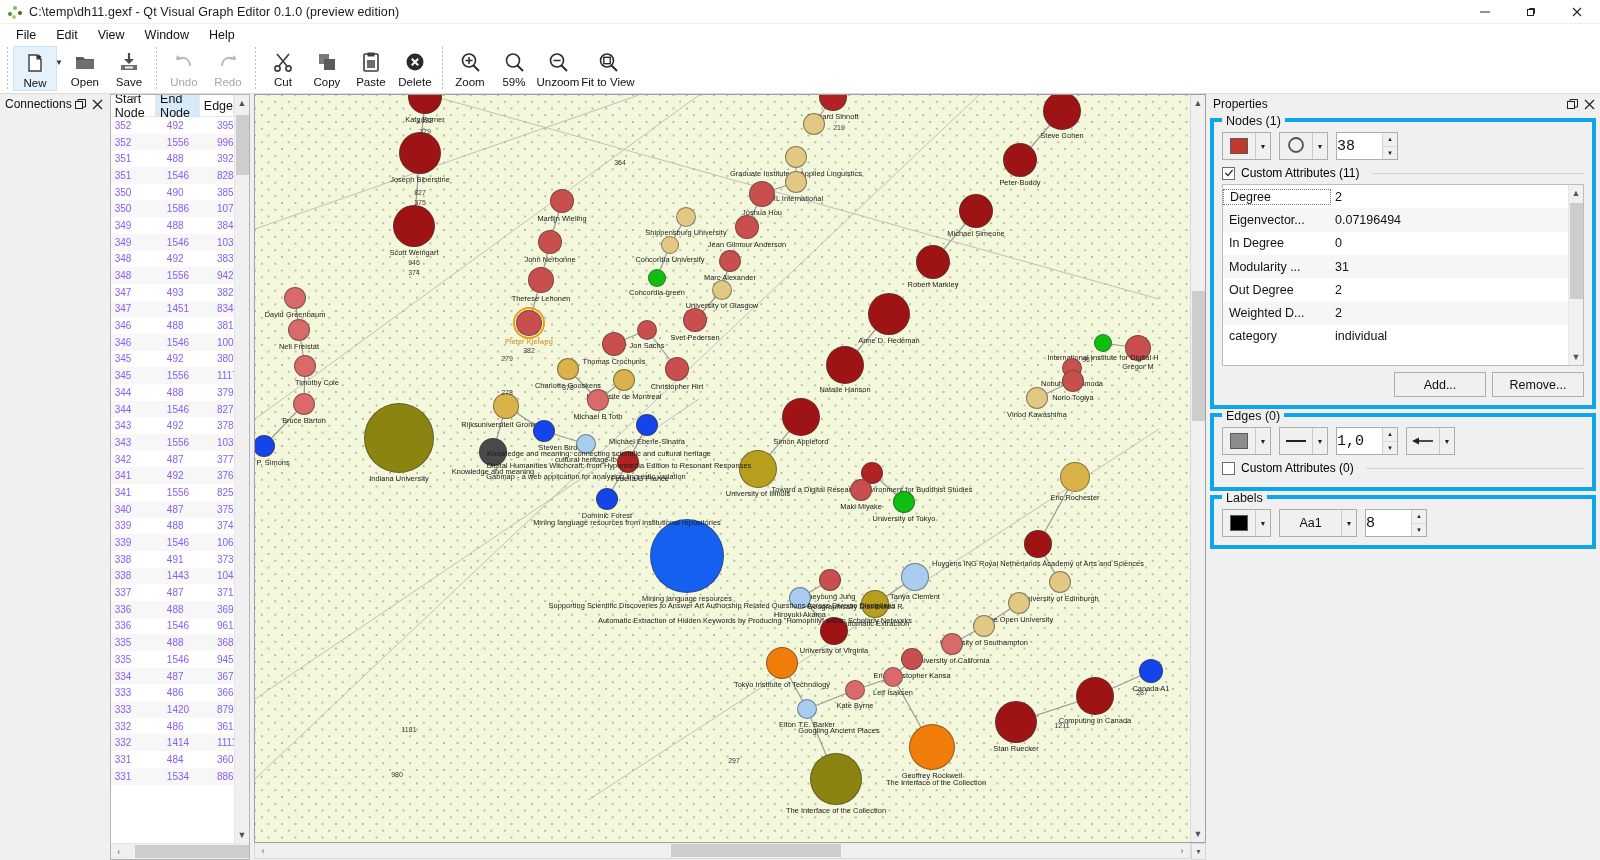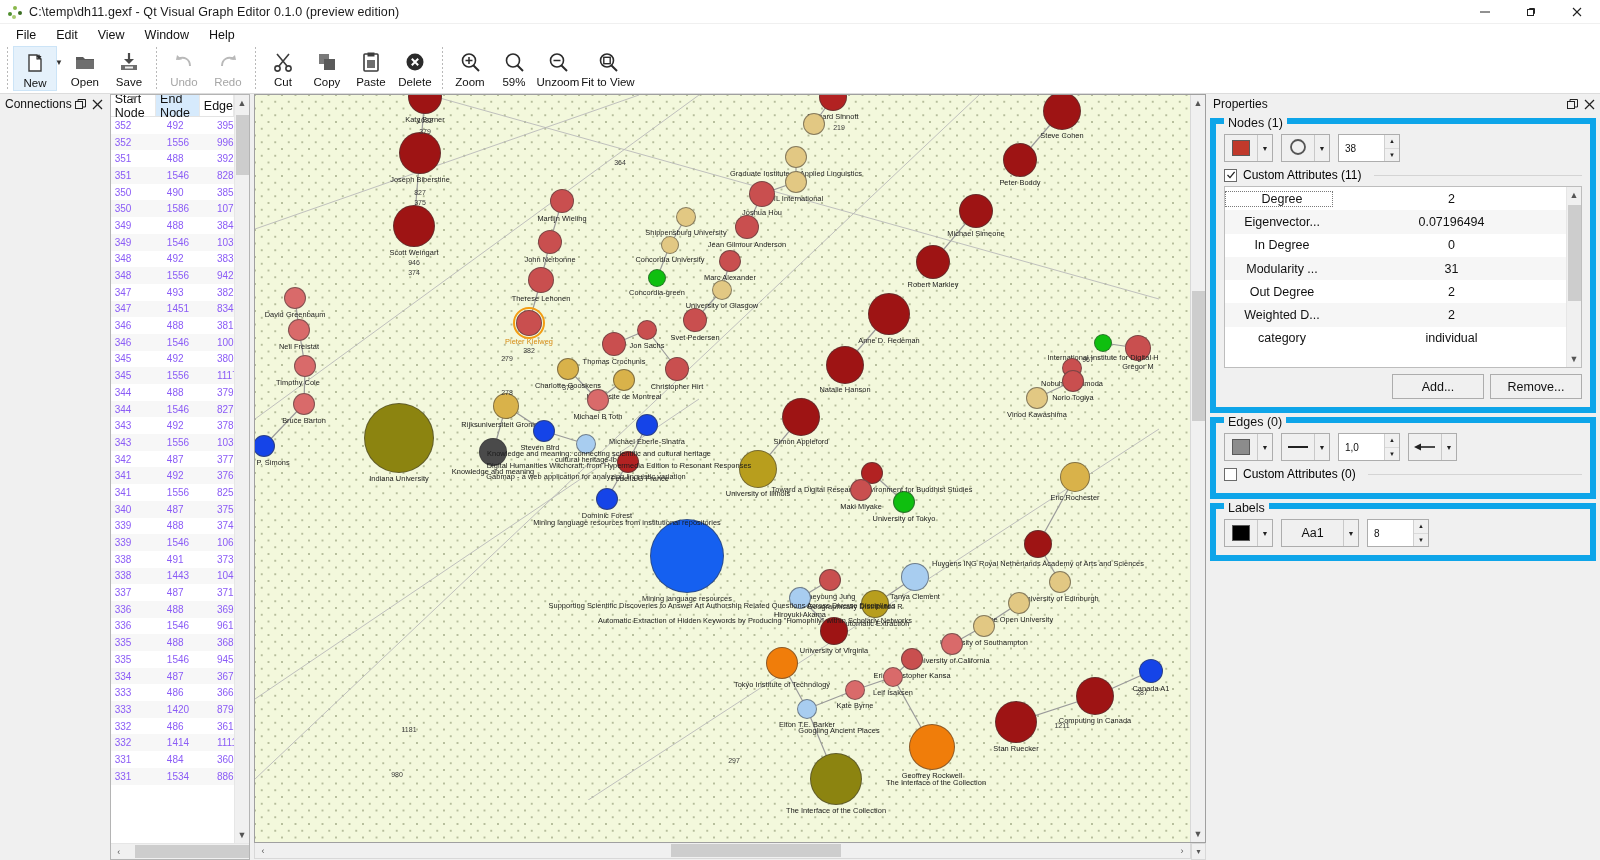--- a/index.html
+++ b/index.html
@@ -128,33 +128,33 @@
     transform: translateX(-50%); letter-spacing: .05px; font-family: "Liberation Sans", sans-serif;
   }
   .elbl { position: absolute; font-size: 7px; color: #3a3a3a; white-space: nowrap; transform: translateX(-50%); }
   .sel-ring { position: absolute; border-radius: 50%; border: 2px solid #f39c12; }
   .canvas-vsb { width: 15px; background: #f0f0f0; border-left: 1px solid #d8d8d8; display:flex; flex-direction:column; }
   .canvas-hsb-row { height: 17px; display: flex; }
 
   
   .dock-right { width: 392px; display: flex; flex-direction: column; background: #f0f0f0; }
   .prop-body { flex: 1; padding: 0 4px 0 0; overflow: hidden; }
-  .group { border: 6px solid #0ea5e9; margin: 4px 0 2px 2px; padding: 10px 8px 8px 8px; position: relative; text-align: center; }
+  .group { border: 4px solid #0ea5e9; margin: 4px 0 2px 2px; padding: 10px 8px 8px 8px; position: relative; }
   .group > .legend {
     position: absolute; top: -8px; left: 8px; background: #f0f0f0; padding: 0 4px;
     font-size: 12.5px; color: #111;
   }
   .row { display: flex; align-items: center; gap: 8px; margin-bottom: 6px; }
   .combo { display: flex; height: 28px; border: 1px solid #adadad; background: #f0f0f0; }
   .combo .face { width: 32px; display: flex; align-items: center; justify-content: center; background: #f0f0f0; }
   .combo .drop { width: 15px; display: flex; align-items: center; justify-content: center;
     border-left: 1px solid #c9c9c9; font-size: 7px; color: #222; }
   .swatch { width: 18px; height: 16px; border: 1px solid #5a5a5a; }
   .spin { display: flex; height: 28px; border: 1px solid #adadad; background: #fff; width: 62px; }
-  .spin .val { flex: 1; display: flex; align-items: center; padding-left: 6px; font-size: 10px; color: #111; }
+  .spin .val { flex: 1; display: flex; align-items: center; font-size: 15px; color: #111; font-family: Liberation Mono, monospace; }
   .spin .btns { width: 15px; display: flex; flex-direction: column; border-left: 1px solid #d0d0d0; }
   .spin .btns div { flex: 1; display: flex; align-items: center; justify-content: center; font-size: 6px; color: #222; background: #f0f0f0; }
   .spin .btns div:first-child { border-bottom: 1px solid #dadada; }
   .cbrow { display: flex; align-items: center; gap: 6px; margin-bottom: 4px; }
   .cb { width: 13px; height: 13px; border: 1px solid #6b6b6b; background: #fff; display: flex; align-items: center; justify-content: center; }
   .cb svg { display: block; }
   .attr-table {
     border: 1px solid #bdbdbd; background: #fff; height: 182px; display: flex; overflow: hidden; margin-top: 2px;
   }
   .attr-rows { flex: 1; }
@@ -738,39 +738,39 @@
               <div class="nlbl" style="left: 44px; top: 247px;">Neil Freistat</div>
               <div class="nd" style="left: 870px; top: 240px; width: 26px; height: 26px; background: rgb(201, 79, 79);"></div>
               <div class="nlbl" style="left: 883px; top: 267px;">Gregor M</div>
               <div class="nd" style="left: 839px; top: 239px; width: 18px; height: 18px; background: rgb(15, 191, 15);"></div>
               <div class="nlbl" style="left: 848px; top: 258px;">International Institute for Digital H</div>
               <div class="nd" style="left: 347px; top: 237px; width: 24px; height: 24px; background: rgb(201, 79, 79);"></div>
               <div class="nlbl" style="left: 359px; top: 262px;">Thomas Crochunis</div>
               <div class="nd" style="left: 807px; top: 263px; width: 20px; height: 20px; background: rgb(201, 79, 79);"></div>
               <div class="nlbl" style="left: 817px; top: 284px;">Nobuhiro Shimoda</div>
               <div class="nd" style="left: 39px; top: 260px; width: 22px; height: 22px; background: rgb(217, 106, 106);"></div>
-              <div class="nlbl" style="left: 43px; top: 283px;">Timothy Cole</div>
+              <div class="nlbl" style="left: 62px; top: 283px;">Timothy Cole</div>
               <div class="nd" style="left: 302px; top: 263px; width: 22px; height: 22px; background: rgb(217, 178, 74);"></div>
               <div class="nlbl" style="left: 313px; top: 286px;">Charlotte Gooskens</div>
               <div class="nd" style="left: 410px; top: 262px; width: 24px; height: 24px; background: rgb(201, 79, 79);"></div>
               <div class="nlbl" style="left: 422px; top: 287px;">Christopher Hirt</div>
               <div class="nd" style="left: 358px; top: 274px; width: 22px; height: 22px; background: rgb(217, 178, 74);"></div>
               <div class="nlbl" style="left: 369px; top: 297px;">Universite de Montreal</div>
               <div class="nd" style="left: 571px; top: 251px; width: 38px; height: 38px; background: rgb(158, 20, 20);"></div>
               <div class="nlbl" style="left: 590px; top: 290px;">Natalie Hanson</div>
               <div class="nd" style="left: 807px; top: 275px; width: 22px; height: 22px; background: rgb(201, 79, 79);"></div>
               <div class="nlbl" style="left: 818px; top: 298px;">Norio Togiya</div>
               <div class="nd" style="left: 38px; top: 298px; width: 22px; height: 22px; background: rgb(217, 106, 106);"></div>
               <div class="nlbl" style="left: 49px; top: 321px;">Bruce Barton</div>
               <div class="nd" style="left: 332px; top: 294px; width: 22px; height: 22px; background: rgb(217, 106, 106);"></div>
               <div class="nlbl" style="left: 343px; top: 317px;">Michael B Toth</div>
               <div class="nd" style="left: 238px; top: 298px; width: 26px; height: 26px; background: rgb(217, 178, 74);"></div>
               <div class="nlbl" style="left: 251px; top: 325px;">Rijksuniversiteit Groningen</div>
               <div class="nd" style="left: 278px; top: 325px; width: 22px; height: 22px; background: rgb(21, 68, 232);"></div>
-              <div class="nlbl" style="left: 285px; top: 348px;">Steven Bird</div>
+              <div class="nlbl" style="left: 303px; top: 348px;">Steven Bird</div>
               <div class="nd" style="left: 381px; top: 319px; width: 22px; height: 22px; background: rgb(21, 68, 232);"></div>
               <div class="nlbl" style="left: 392px; top: 342px;">Michael Eberle-Sinatra</div>
               <div class="nd" style="left: 771px; top: 292px; width: 22px; height: 22px; background: rgb(226, 200, 131);"></div>
               <div class="nlbl" style="left: 782px; top: 315px;">Vinod Kawashima</div>
               <div class="nd" style="left: 527px; top: 303px; width: 38px; height: 38px; background: rgb(158, 20, 20);"></div>
               <div class="nlbl" style="left: 546px; top: 342px;">Simon Appleford</div>
               <div class="nd" style="left: 109px; top: 308px; width: 70px; height: 70px; background: rgb(140, 132, 16);"></div>
               <div class="nlbl" style="left: 144px; top: 379px;">Indiana University</div>
               <div class="nd" style="left: 224px; top: 343px; width: 28px; height: 28px; background: rgb(74, 74, 74);"></div>
               <div class="nlbl" style="left: 238px; top: 372px;">Knowledge and meaning</div>

